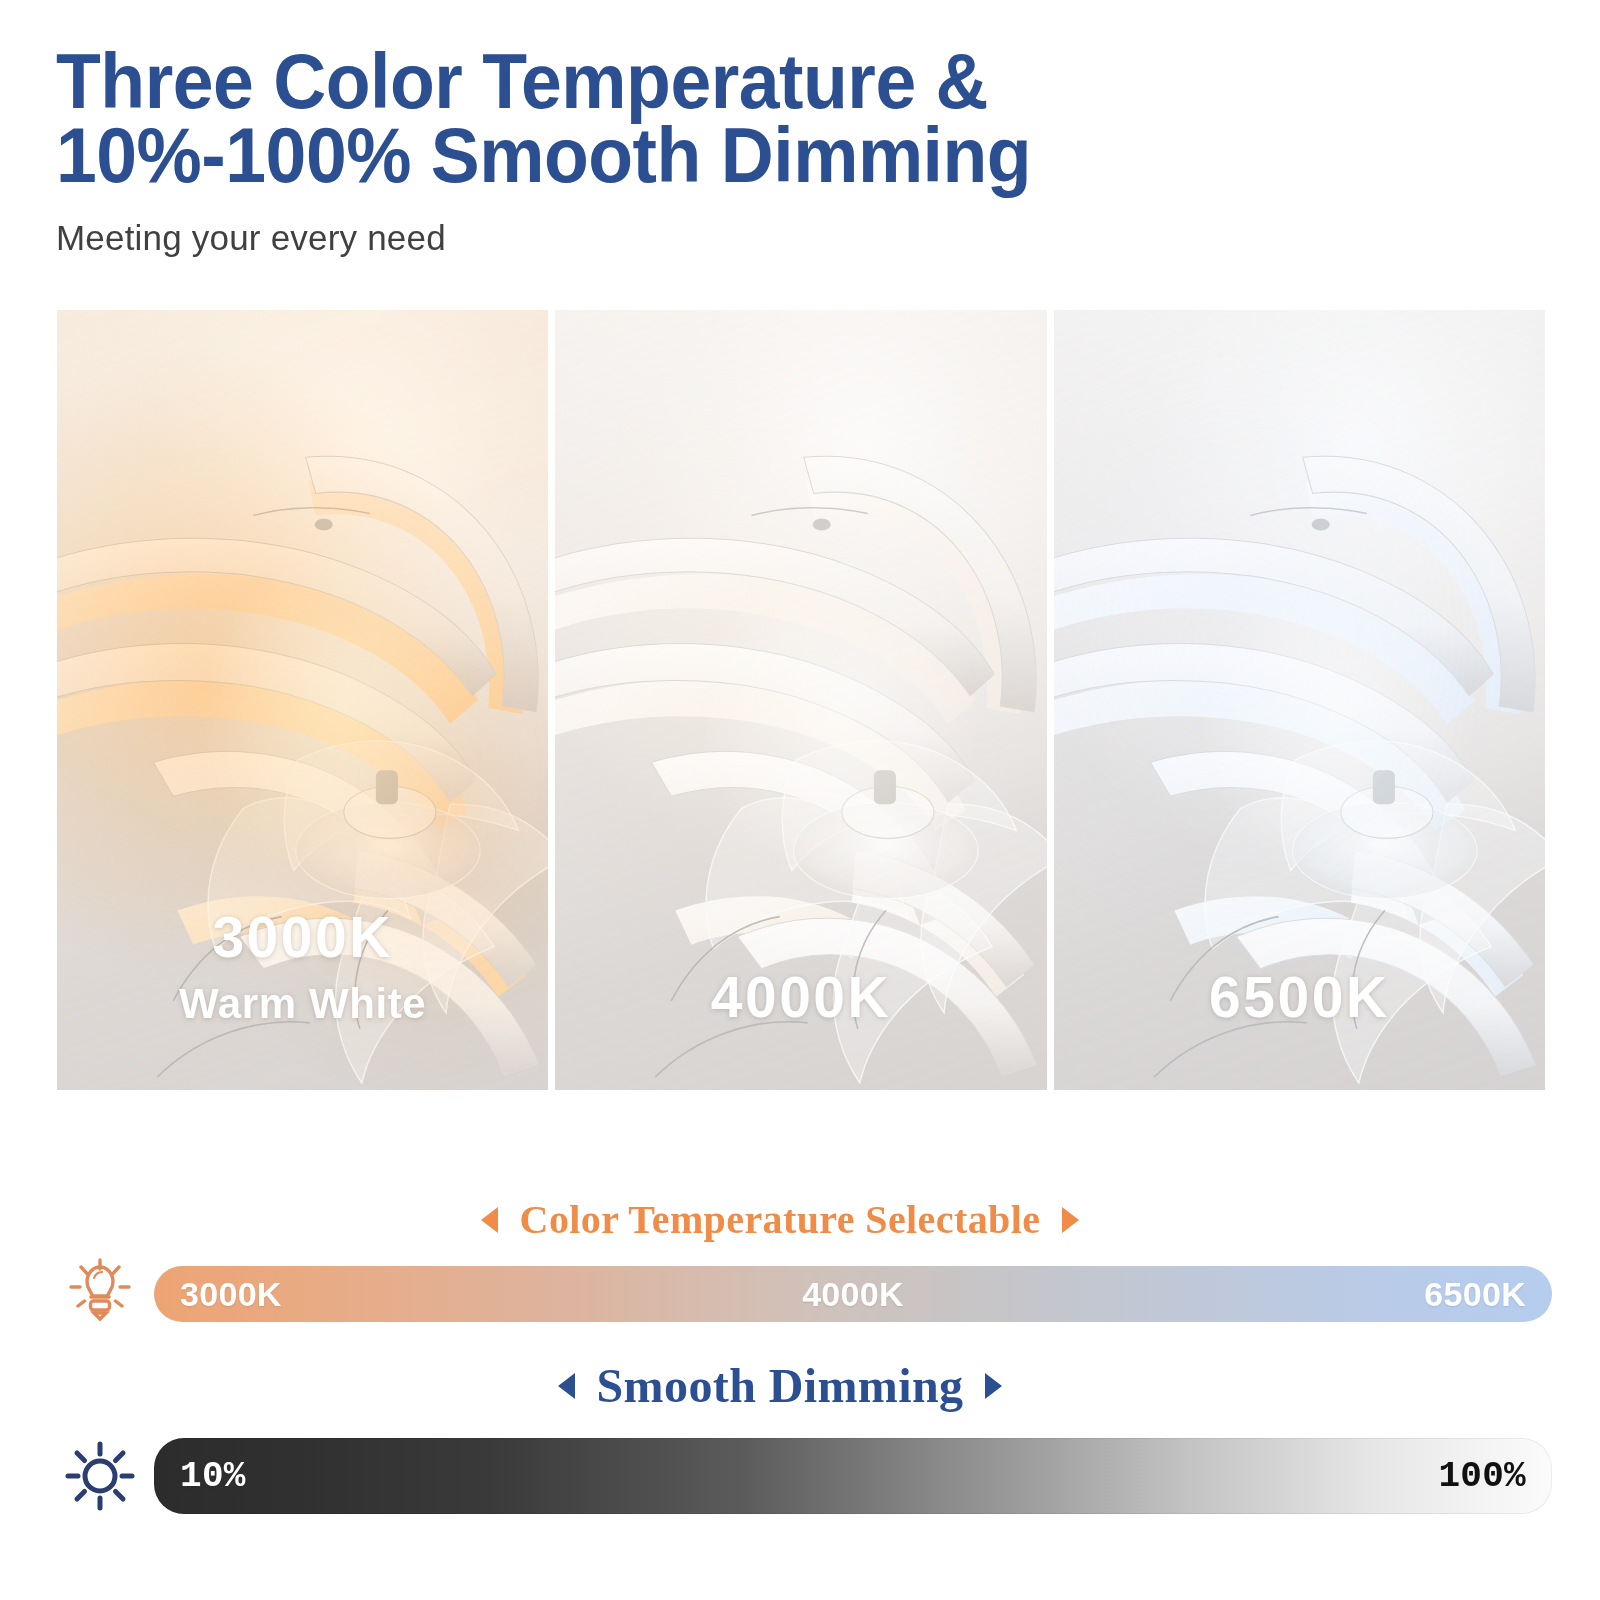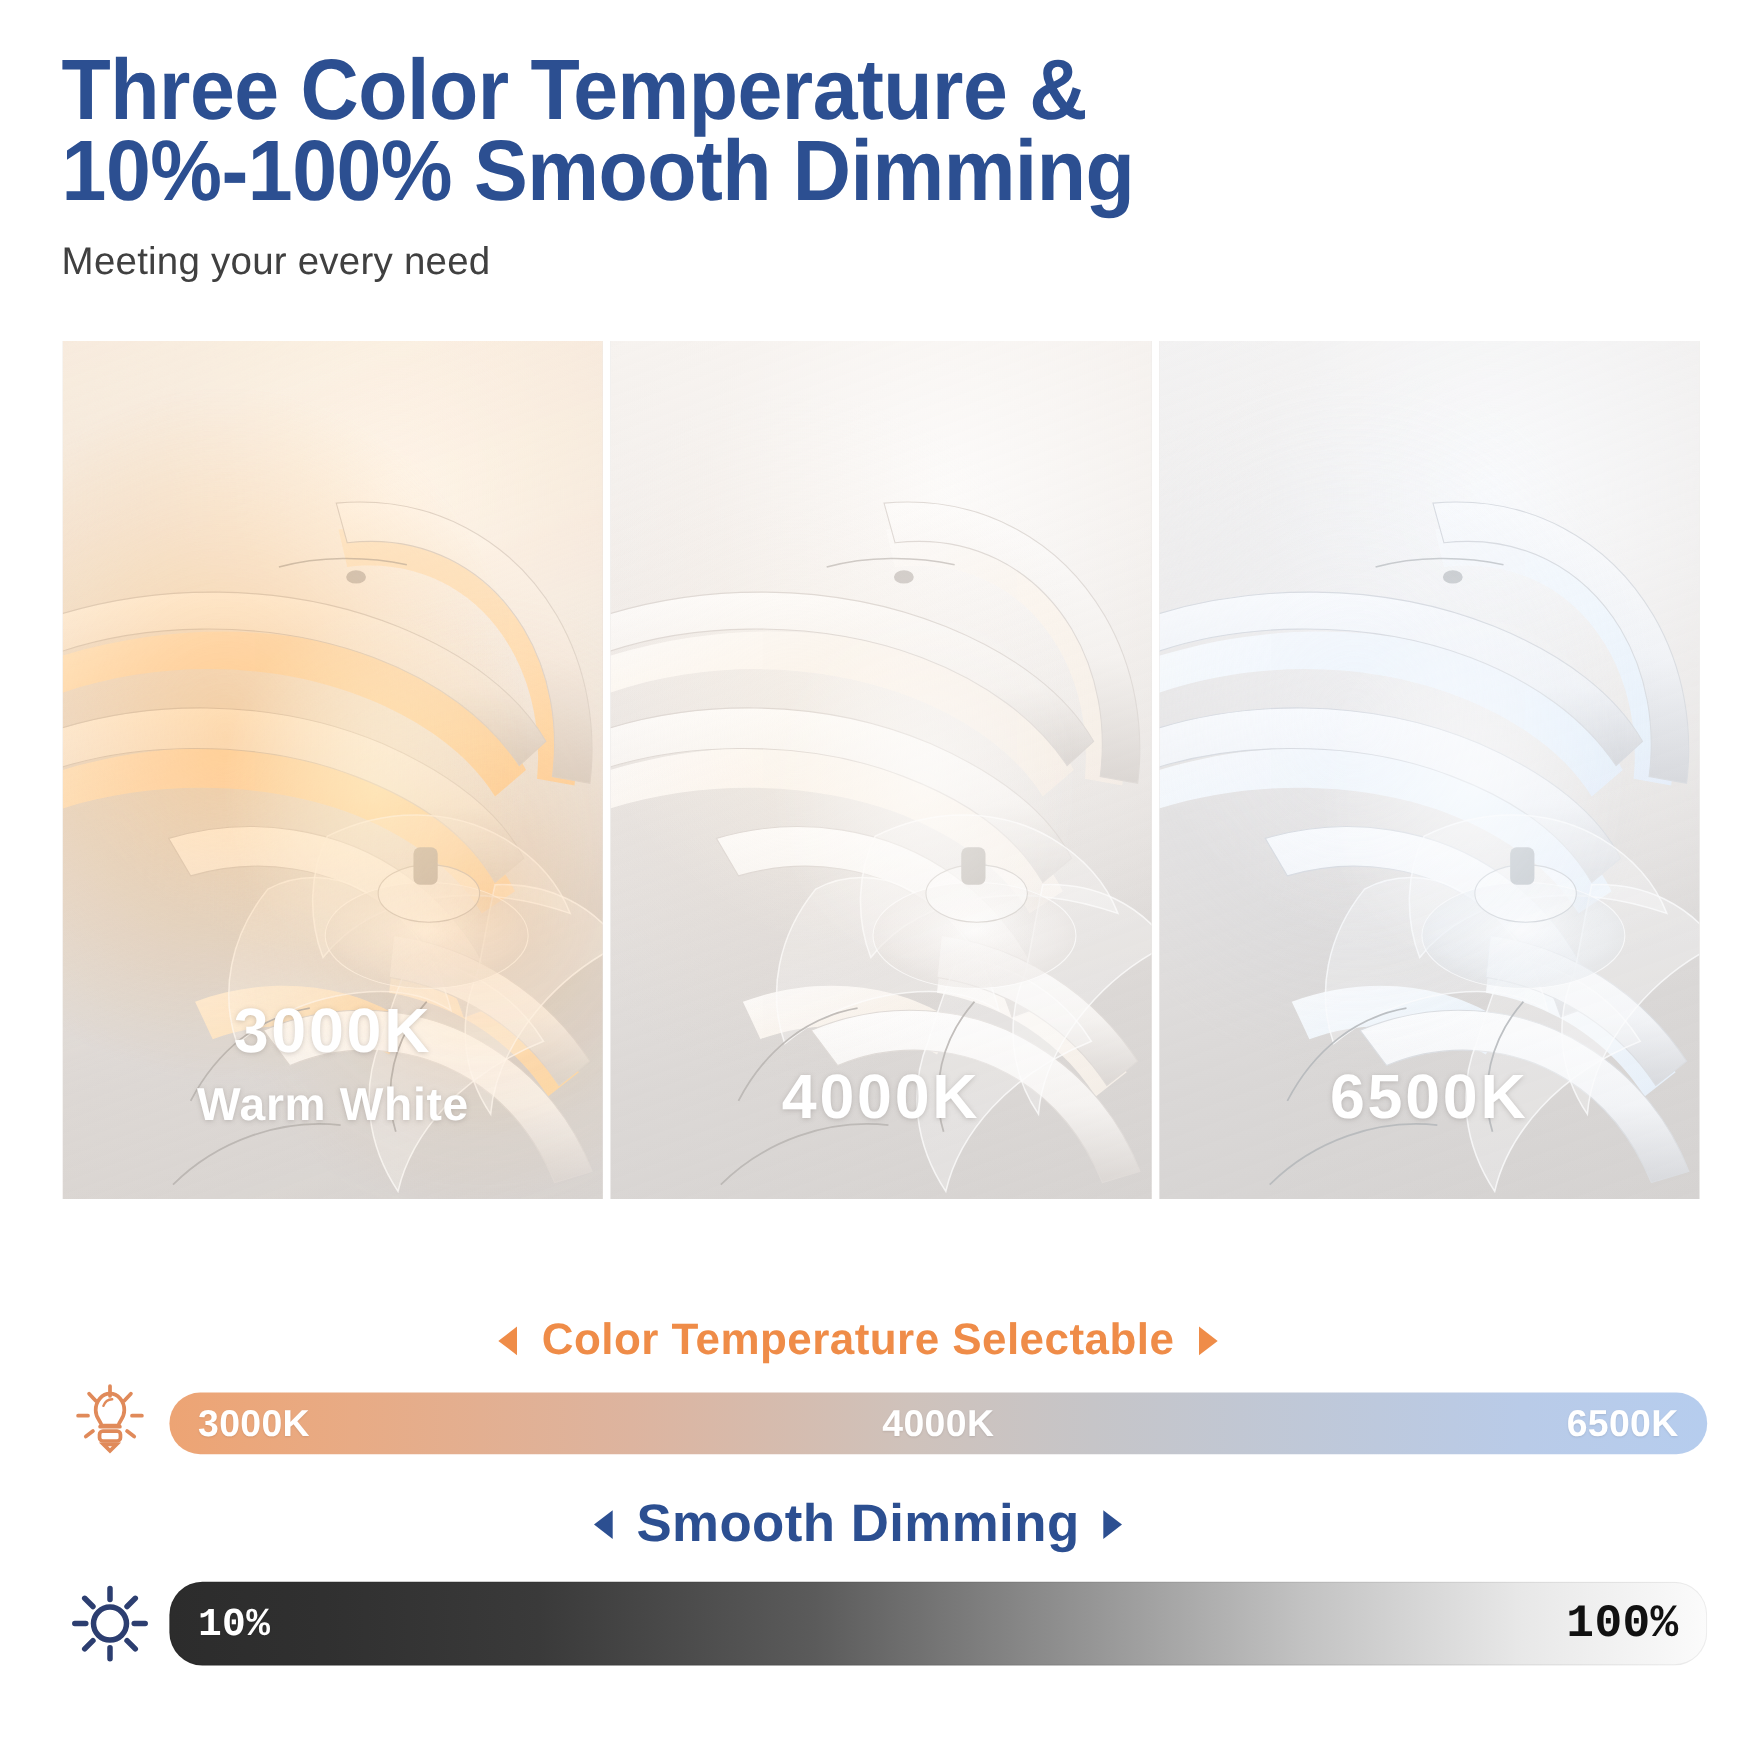--- a/index.html
+++ b/index.html
@@ -109,21 +109,21 @@
     line-height:1.05;
   }
 
   
   .control-heading {
     position:absolute;
     display:flex;
     align-items:center;
     justify-content:center;
     gap:22px;
-    font-family:Liberation Sans, sans-serif;
+    font-family:Liberation Serif, serif;
     font-weight:bold;
     white-space:nowrap;
   }
   .arrow-l, .arrow-r {
     width:0; height:0;
     border-top:13px solid transparent;
     border-bottom:13px solid transparent;
   }
   .arrow-l { border-right:17px solid currentColor; }
   .arrow-r { border-left:17px solid currentColor; }
@@ -196,21 +196,21 @@
     font-size:34px;
     letter-spacing:0.3px;
     white-space:nowrap;
   }
   .lbl-start { left:26px; }
   .lbl-mid   { left:50%; transform:translateX(-50%); }
   .lbl-end   { right:26px; }
   .lbl-white { color:#ffffff; text-shadow:0 1px 2px rgba(0,0,0,0.10); }
   .lbl-dark  { color:#111111; }
   #dim-bar .lbl-start { font-size:36px; }
-  #dim-bar .lbl-end   { font-size:42px; }
+  #dim-bar .lbl-end   { font-size:36px; }
 </style>
 </head>
 <body>
 
 <div class="header">
   <div class="title">Three Color Temperature &amp;
 10%-100% Smooth Dimming</div>
   <div class="subtitle">Meeting your every need</div>
 </div>
 

